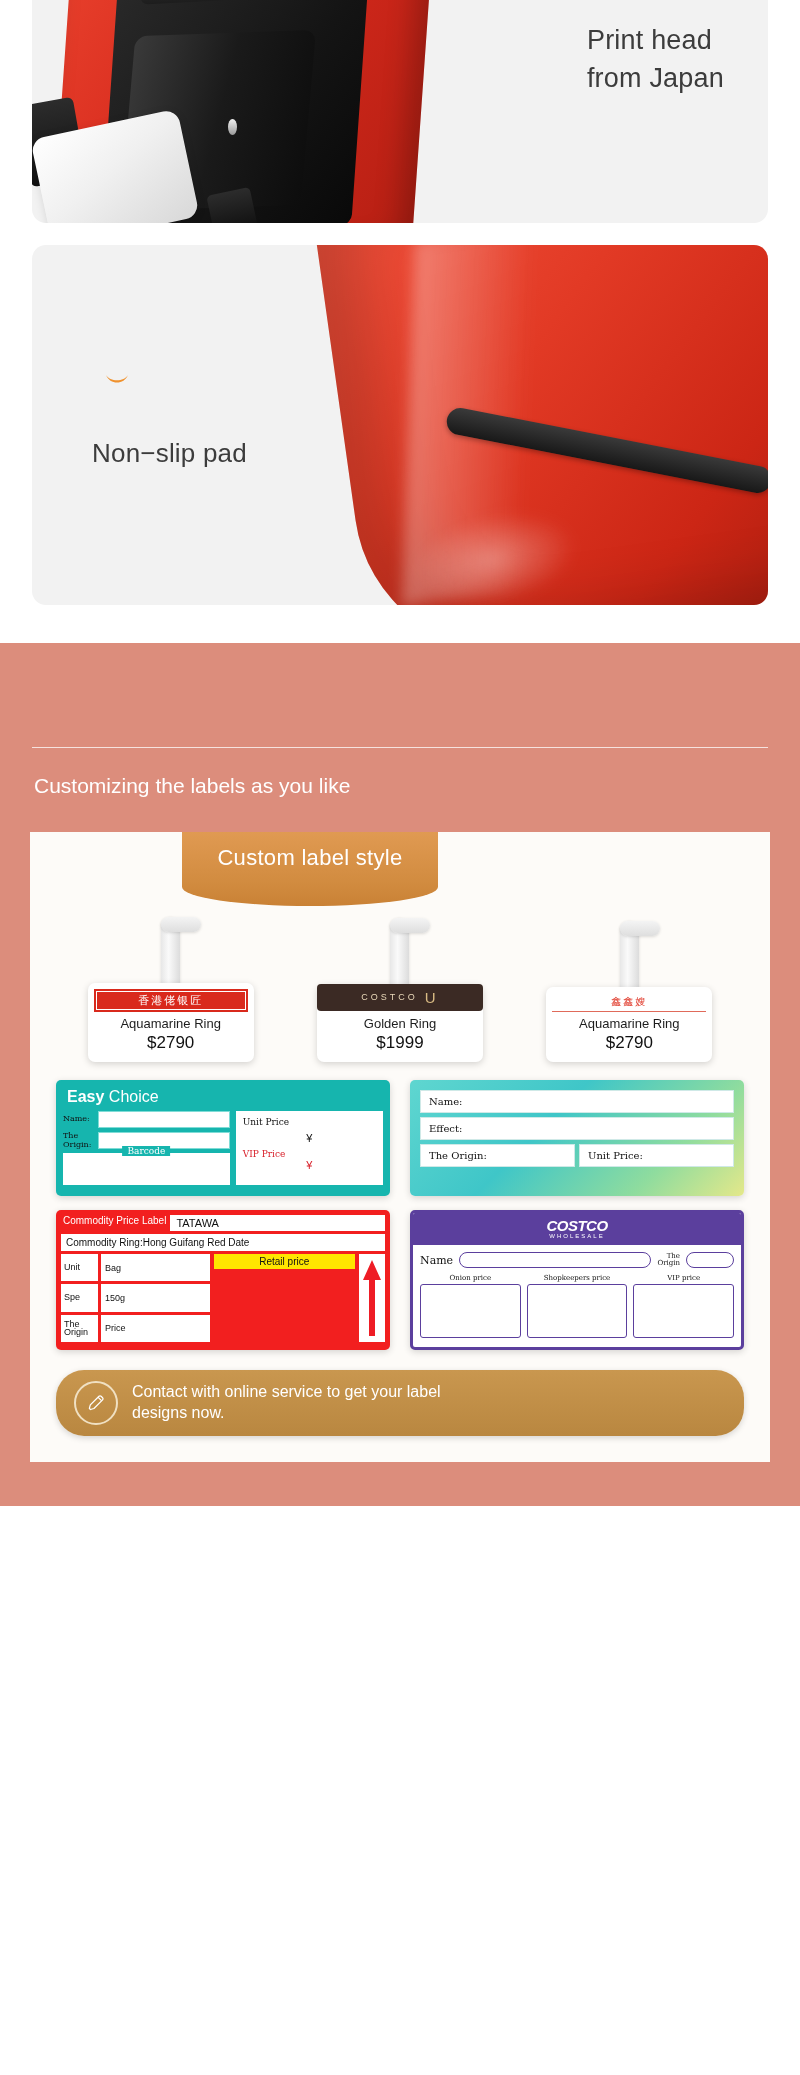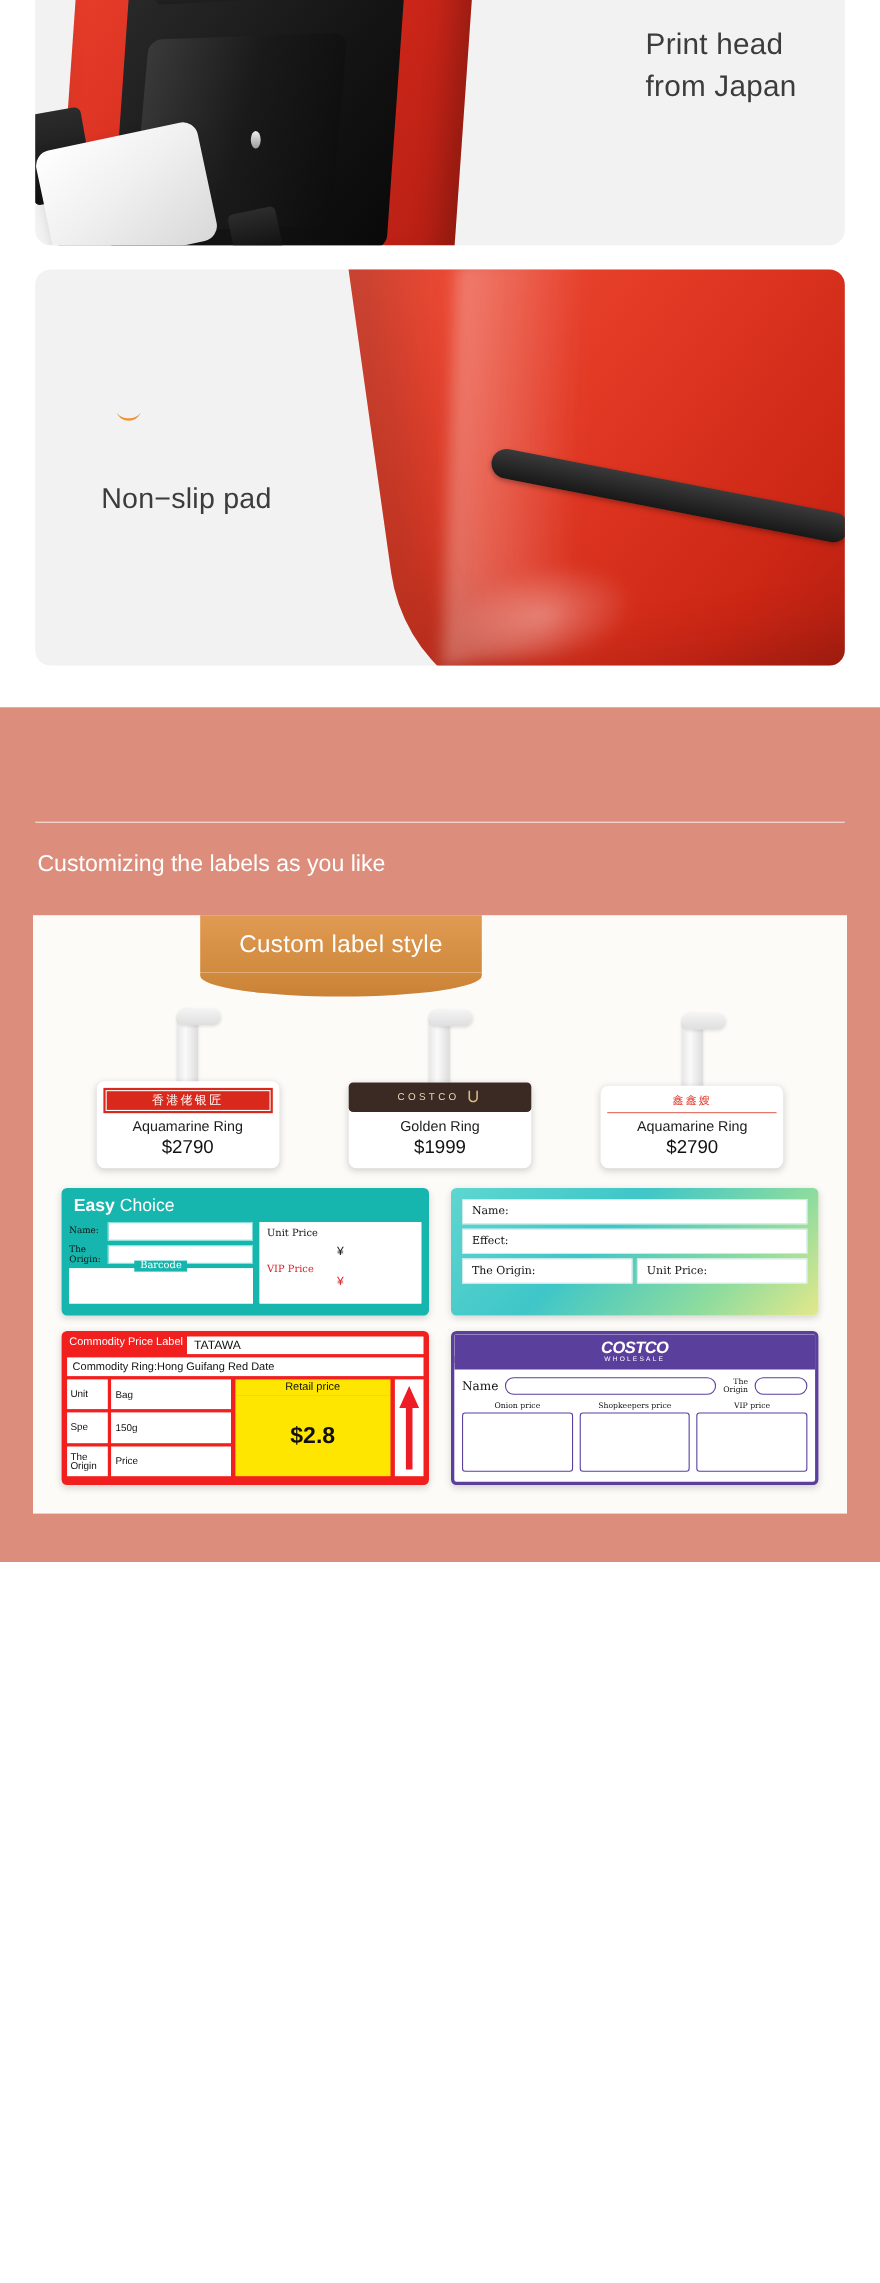--- a/index.html
+++ b/index.html
@@ -415,21 +415,20 @@
                 <span class="cl-v">150g</span>
               </div>
               <div class="cl-row">
                 <span class="cl-k" style="white-space:pre-line;line-height:.95">The
 Origin</span>
                 <span class="cl-v">Price</span>
               </div>
             </div>
             <div class="comm-right">
               <div class="cr-top">Retail price</div>
-              <div class="cr-price">$2.8</div>
             </div>
             <div class="cr-arrow">
               <svg width="20" height="80" viewBox="0 0 20 80">
                   <path d="M10 2 L19 22 L13 22 L13 78 L7 78 L7 22 L1 22 Z" fill="#ee1c25"></path>
                 </svg>
             </div>
           </div>
         </div>
 
         <div class="tcard costco">
@@ -455,17 +454,27 @@
             </div>
             <div class="co-col">
               <div class="cap">VIP price</div>
               <div class="co-box"></div>
             </div>
           </div>
         </div>
 
       </div>
 
+      <div class="contact">
+        <span class="circ">
+          <svg width="20" height="20" viewBox="0 0 24 24">
+            <path d="M4 18.5 L5.2 14.3 L15.6 3.9 C16.3 3.2 17.4 3.2 18.1 3.9 L19.9 5.7 C20.6 6.4 20.6 7.5 19.9 8.2 L9.5 18.6 L5.3 19.8 Z" fill="none" stroke="#ffffff" stroke-width="1.5" stroke-linejoin="round"></path>
+            <path d="M14.6 5.2 L18.6 9.2" fill="none" stroke="#ffffff" stroke-width="1.5"></path>
+          </svg>
+        </span>
+        <span class="txt">Contact with online service to get your label
+designs now.</span>
+      </div>
 
     </div>
   </div>
 
 </div>
 
 </body></html>

